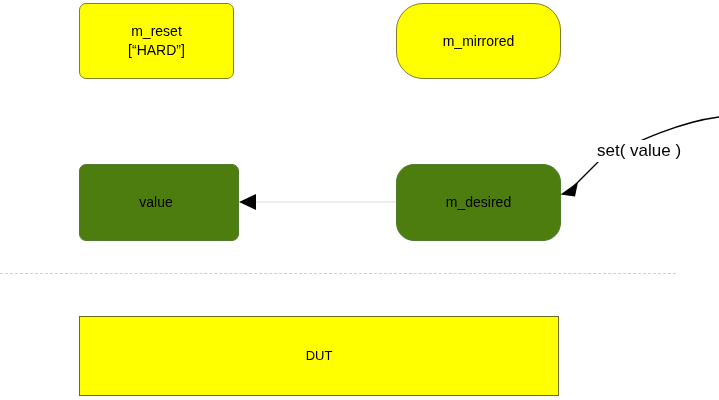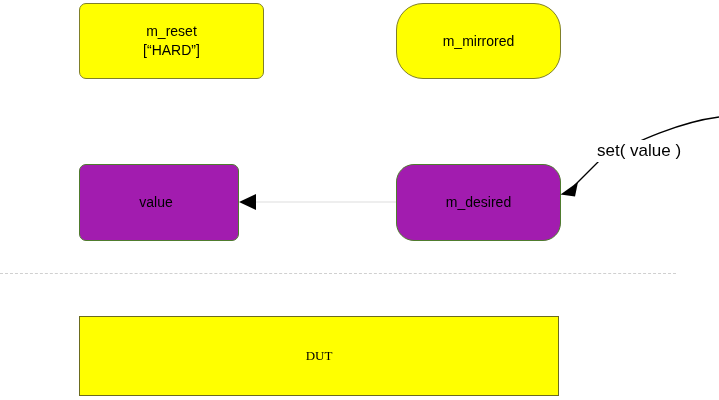--- a/index.html
+++ b/index.html
@@ -28,33 +28,32 @@
     white-space: pre-line;
   }
   .node.rounded {
     border-radius: 7px;
   }
   .node.yellow {
     background: #ffff00;
     border: 1px solid #7f7f2a;
   }
   .node.green {
-    background: #a21caf;
+    background: #4d7c0f;
     border: 1px solid #4f7c2e;
   }
   .node.sharp {
     border-radius: 0;
   }
   .node.dut {
     background: #ffff00;
     border: 1px solid #6b6b1e;
     font-size: 13px;
-    font-family: Liberation Serif, serif;
   }
-  #node-reset   { left: 79px;  top: 3px;   width: 185px; height: 76px; }
+  #node-reset   { left: 79px;  top: 3px;   width: 155px; height: 76px; }
   #node-mirrored{ left: 396px; top: 3px;   width: 165px; height: 76px; border-radius: 27px; }
   #node-value   { left: 79px;  top: 164px; width: 160px; height: 77px; }
   #node-desired { left: 396px; top: 164px; width: 165px; height: 77px; border-radius: 18px; }
   #node-dut     { left: 79px;  top: 316px; width: 480px; height: 80px; }
 
   #node-value .label {
     position: relative;
     left: -3px;
   }
 

